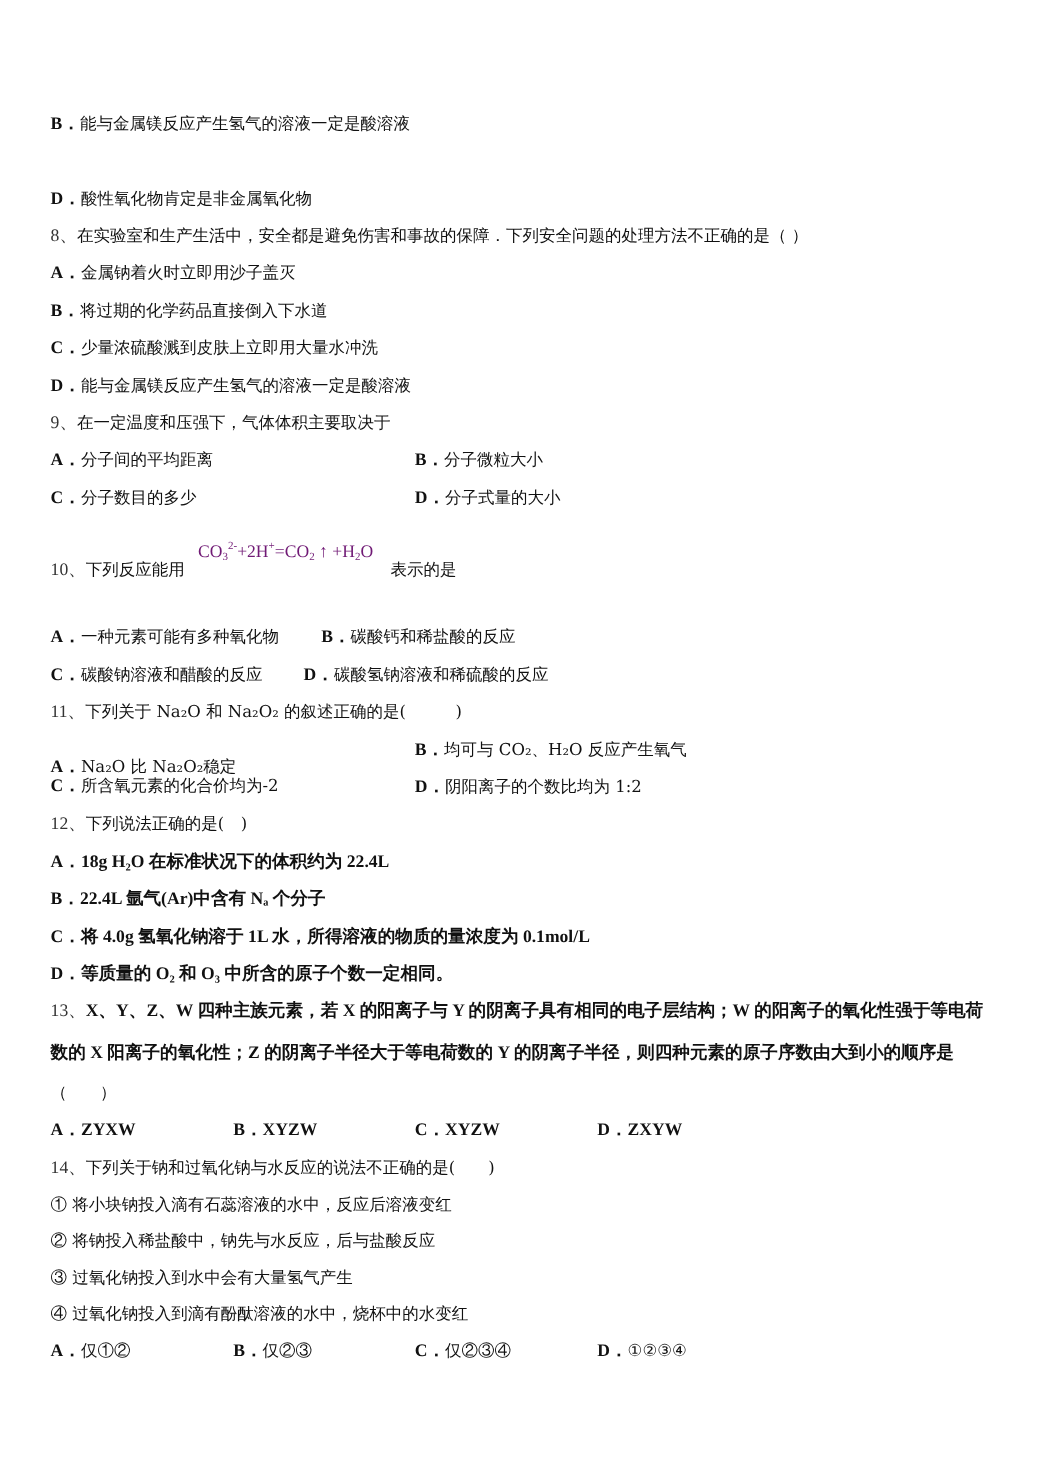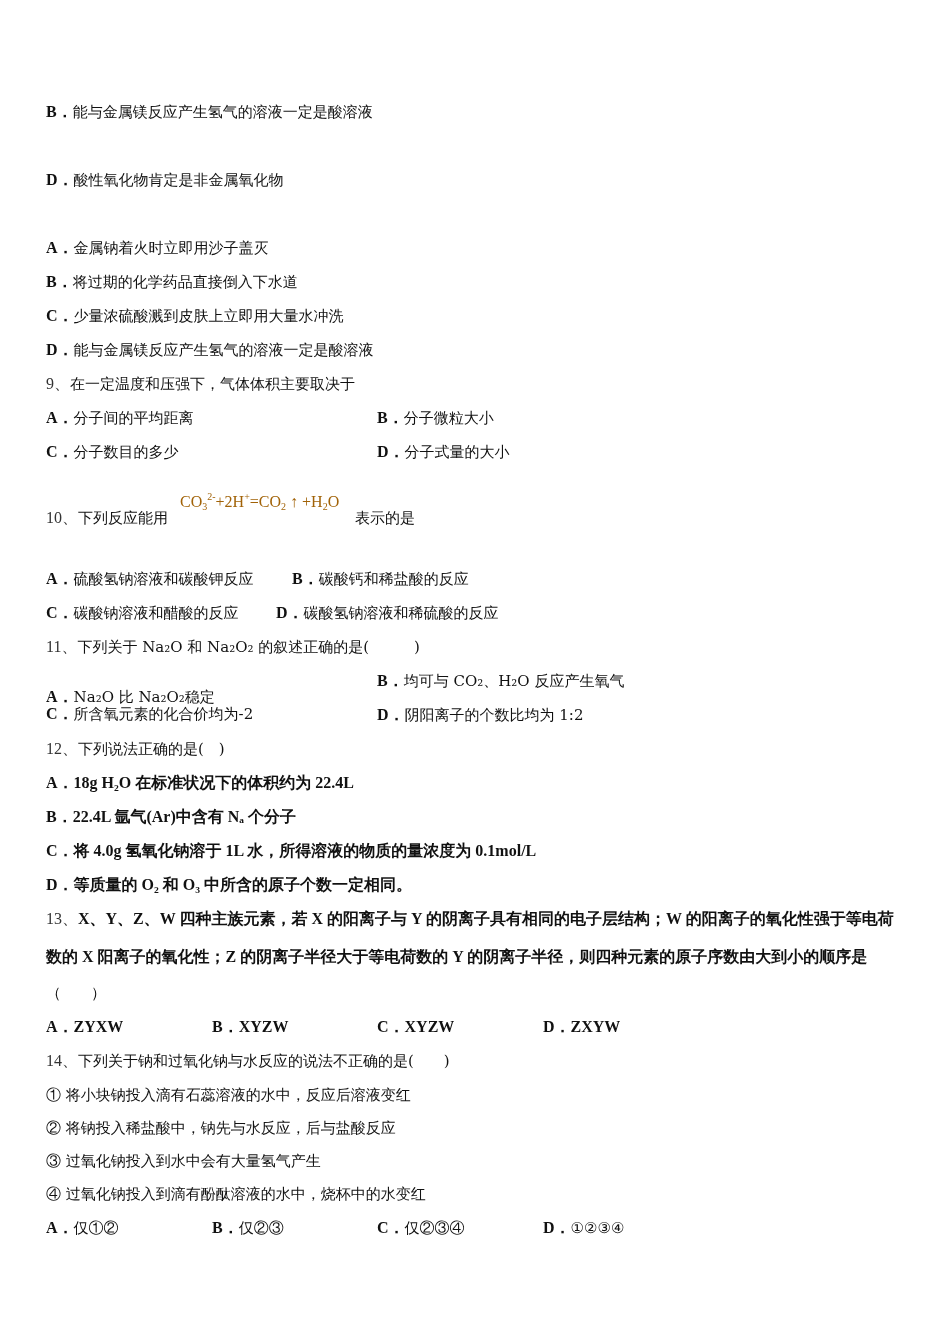--- a/index.html
+++ b/index.html
@@ -7,34 +7,37 @@
            font-family: "DejaVu Serif", "Liberation Serif", serif; color: #111; }
     .page { position: absolute; left: 0; top: 0; width: 950px; height: 1172px; }
     .line { position: absolute; left: 46px; font-size: 15px; line-height: 20px; white-space: nowrap; }
     .lbl { font-family: "Liberation Serif", serif; font-weight: bold; font-size: 16px; }
     .qnum { font-family: "Liberation Serif", serif; font-size: 16px; color: #333; }
     .b { font-family: "Liberation Serif", serif; font-weight: bold; font-size: 16px; }
     .col2 { position: absolute; left: 377px; }
     .sub { font-size: 10px; vertical-align: -3px; }
     .sup { font-size: 10px; vertical-align: 7px; }
     .formula { position: absolute; left: 180px; top: 491px; font-family: "Liberation Serif", serif;
-               font-size: 16px; color: #a16207; white-space: nowrap; }
+               font-size: 16px; color: #701a75; white-space: nowrap; }
   </style>
 </head>
 <body>
 
 <div class="page">
 
   <div class="line" style="top:102px">
     <span class="lbl">B．</span><span>能与金属镁反应产生氢气的溶液一定是酸溶液</span>
   </div>
   <div class="line" style="top:170px">
     <span class="lbl">D．</span><span>酸性氧化物肯定是非金属氧化物</span>
   </div>
 
+  <div class="line" style="top:204px">
+    <span class="qnum">8、</span><span>在实验室和生产生活中，安全都是避免伤害和事故的保障．下列安全问题的处理方法不正确的是（ ）</span>
+  </div>
   <div class="line" style="top:238px">
     <span class="lbl">A．</span><span>金属钠着火时立即用沙子盖灭</span>
   </div>
   <div class="line" style="top:272px">
     <span class="lbl">B．</span><span>将过期的化学药品直接倒入下水道</span>
   </div>
   <div class="line" style="top:306px">
     <span class="lbl">C．</span><span>少量浓硫酸溅到皮肤上立即用大量水冲洗</span>
   </div>
   <div class="line" style="top:340px">
@@ -60,21 +63,21 @@
   <div class="formula">
     <span>CO</span><span class="sub">3</span><span class="sup">2-</span><span>+2H</span><span class="sup">+</span><span>=CO</span><span class="sub">2</span><span> ↑ +H</span><span class="sub">2</span><span>O</span>
   </div>
   <div class="line" style="top:508px">
     <span class="qnum">10、</span><span>下列反应能用</span>
   </div>
   <div class="line" style="top:508px; left:355px">
     <span>表示的是</span>
   </div>
   <div class="line" style="top:569px">
-    <span class="lbl">A．</span><span>硫酸氢钠溶液和碳酸钾反应</span>
+    <span class="lbl">A．</span><span>一种元素可能有多种氧化物</span>
   </div>
   <div class="line" style="top:569px; left:292px">
     <span class="lbl">B．</span><span>碳酸钙和稀盐酸的反应</span>
   </div>
   <div class="line" style="top:603px">
     <span class="lbl">C．</span><span>碳酸钠溶液和醋酸的反应</span>
   </div>
   <div class="line" style="top:603px; left:276px">
     <span class="lbl">D．</span><span>碳酸氢钠溶液和稀硫酸的反应</span>
   </div>

